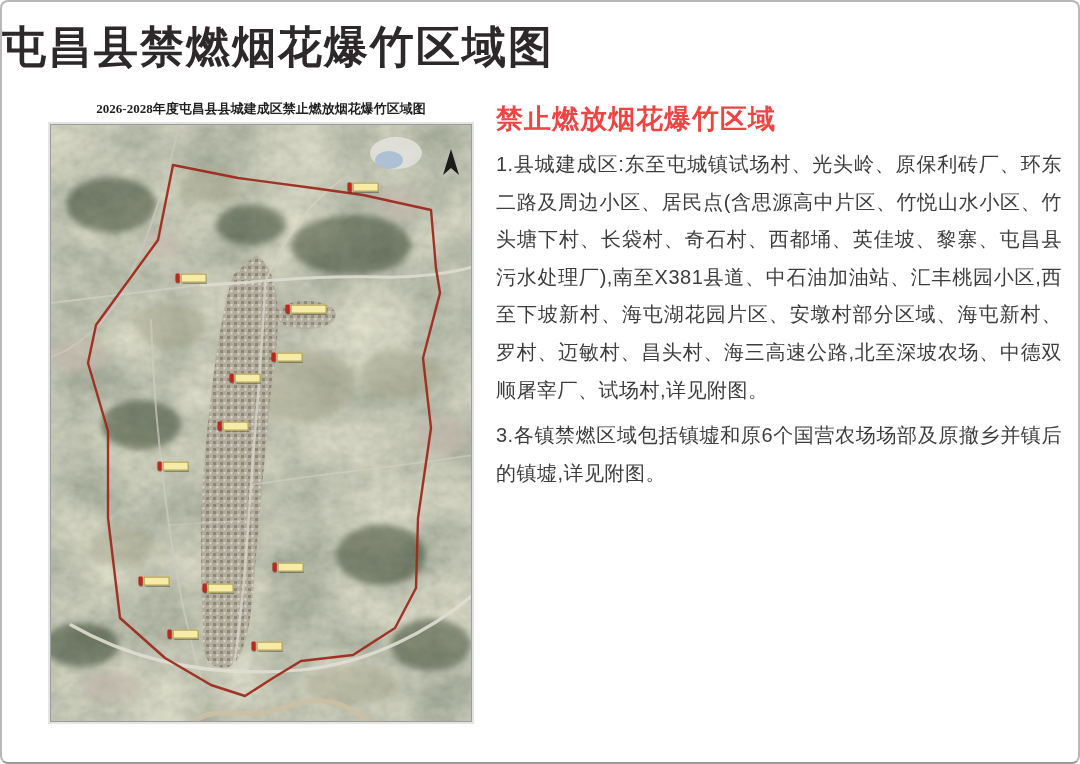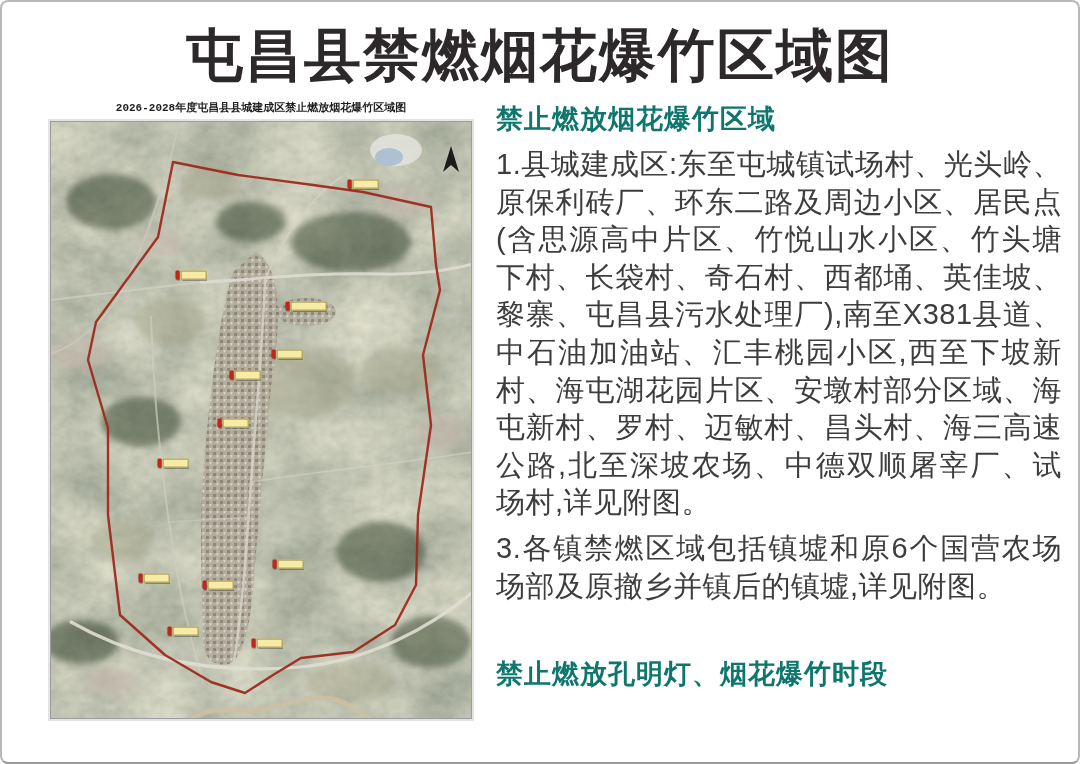--- a/index.html
+++ b/index.html
@@ -2,40 +2,40 @@
 <html><head>
 <meta charset="utf-8">
 <style>
   html,body{margin:0;padding:0;background:#ffffff;}
   .page{
     position:relative;width:1080px;height:764px;box-sizing:border-box;
     background:#ffffff;border:2px solid #b9b9b9;border-bottom-color:#9a9a9a;border-radius:8px;
     font-family:"Liberation Sans",sans-serif;overflow:hidden;
   }
   .title{
-    position:absolute;top:16px;left:0;width:100%;margin:0;text-align:center;
-    font-size:57px;font-weight:800;letter-spacing:2px;color:#2d292b;
+    position:absolute;top:16px;left:0;width:100%;margin:0;text-align:left;
+    font-size:44px;font-weight:800;letter-spacing:2px;color:#2d292b;
   }
   .map-fig{position:absolute;left:48px;top:98px;width:422px;margin:0;}
   .map-caption{
-    display:block;text-align:center;font-family:Liberation Mono, monospace;
-    font-weight:700;font-size:11px;color:#1f1f1f;margin-bottom:6px;white-space:nowrap;
+    display:block;text-align:center;font-family:Liberation Serif, serif;
+    font-weight:700;font-size:13px;color:#1f1f1f;margin-bottom:6px;white-space:nowrap;
   }
   .map-frame{
     position:relative;width:422px;height:598px;box-sizing:border-box;
     border:1px solid #9d9d9d;box-shadow:0 0 0 2px #e4e4e4;background:#6a705b;overflow:hidden;
   }
   .map-frame svg{position:absolute;left:0;top:0;display:block;}
   .markers{position:absolute;left:0;top:0;width:100%;height:100%;}
   .marker{position:absolute;display:flex;align-items:center;transform:translate(-40%,-60%);}
   .marker .pin{width:4px;height:9px;background:#c0271b;margin-right:1px;border-radius:1px 1px 0 2px;box-shadow:0 1px 1px rgba(0,0,0,.45);}
   .marker .tag{width:26px;height:9px;background:#f6eca6;border:1px solid #a3954f;box-sizing:border-box;box-shadow:0 1px 1px rgba(0,0,0,.3);}
   .content{position:absolute;left:494px;top:98px;width:566px;}
-  .heading{margin:0;font-size:27px;line-height:38px;font-weight:700;color:#0f766e;letter-spacing:1px;}
-  .body-text{margin:8px 0 0;font-size:29px;line-height:37.6px;color:#3d3d3d;text-align:justify;letter-spacing:.5px;}
+  .heading{margin:0;font-size:27px;line-height:38px;font-weight:700;color:#ef4444;letter-spacing:1px;}
+  .body-text{margin:8px 0 0;font-size:20px;line-height:37.6px;color:#3d3d3d;text-align:justify;letter-spacing:.5px;}
   .section-period{margin-top:50px;}
 </style>
 </head>
 <body>
 
 <div class="page">
 
   <h1 class="title">屯昌县禁燃烟花爆竹区域图</h1>
 
   <figure class="map-fig">
@@ -169,17 +169,16 @@
     </div>
   </figure>
 
   <div class="content">
     <section class="section-zones">
       <h2 class="heading">禁止燃放烟花爆竹区域</h2>
       <p class="body-text">1.县城建成区:东至屯城镇试场村、光头岭、原保利砖厂、环东二路及周边小区、居民点(含思源高中片区、竹悦山水小区、竹头塘下村、长袋村、奇石村、西都埇、英佳坡、黎寨、屯昌县污水处理厂),南至X381县道、中石油加油站、汇丰桃园小区,西至下坡新村、海屯湖花园片区、安墩村部分区域、海屯新村、罗村、迈敏村、昌头村、海三高速公路,北至深坡农场、中德双顺屠宰厂、试场村,详见附图。</p>
       <p class="body-text">3.各镇禁燃区域包括镇墟和原6个国营农场场部及原撤乡并镇后的镇墟,详见附图。</p>
     </section>
     <section class="section-period">
-      <h2 class="heading">禁止燃放孔明灯、烟花爆竹时段</h2>
     </section>
   </div>
 
 </div>
 
 </body></html>

